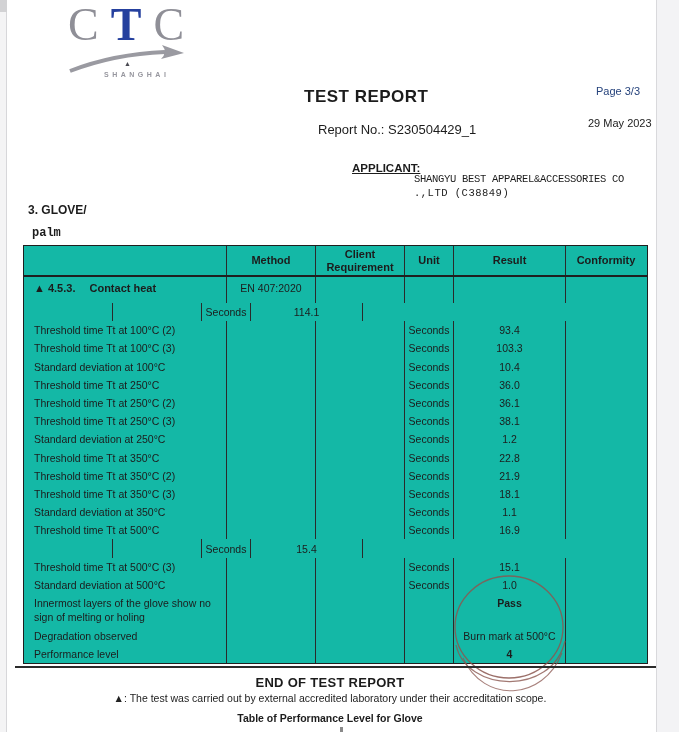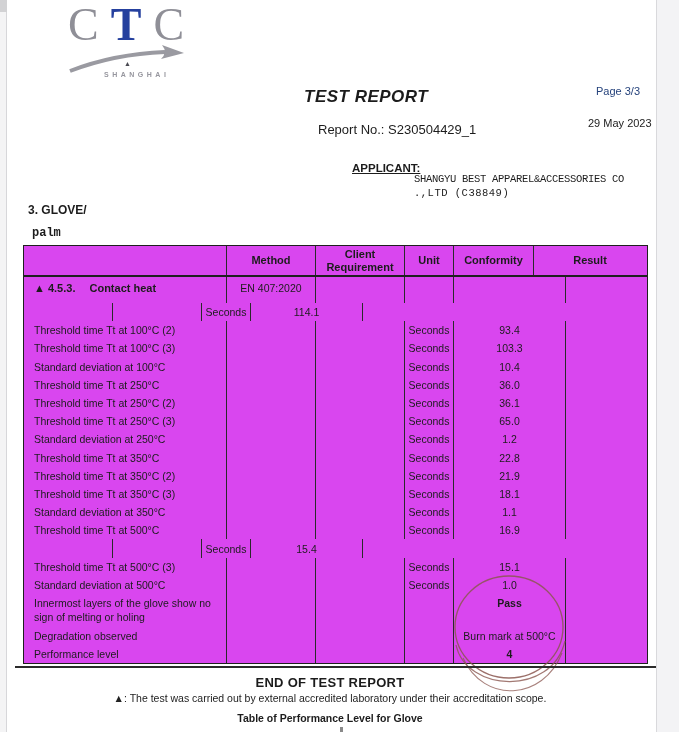--- a/index.html
+++ b/index.html
@@ -16,35 +16,35 @@
   
   .logo{position:absolute;left:68px;top:2px;width:130px;height:88px;}
   .logo-text{font-family:"Liberation Serif",serif;font-size:46px;line-height:1;letter-spacing:12px;}
   .logo-text .c{color:#8f8f97;}
   .logo-text .t{color:#25409e;font-weight:bold;}
   .logo-arrow{position:absolute;left:-4px;top:40px;}
   .logo-tri{position:absolute;left:56px;top:58px;font-size:7px;color:#4a4a52;}
   .logo-city{position:absolute;left:36px;top:69px;font-size:7px;font-weight:bold;letter-spacing:3.5px;color:#96969e;}
 
   
-  .title{position:absolute;left:304px;top:87px;font-size:17px;font-weight:bold;letter-spacing:.5px;font-style:italic;}
+  .title{position:absolute;left:304px;top:87px;font-size:17px;font-weight:bold;letter-spacing:.5px;}
   .report-no{position:absolute;left:318px;top:122px;font-size:13px;}
   .page-num{position:absolute;left:596px;top:85px;font-size:11px;color:#26437c;}
   .report-date{position:absolute;left:588px;top:117px;font-size:11px;color:#222;}
 
   
   .applicant-label{position:absolute;left:352px;top:162px;font-size:11.5px;font-weight:bold;text-decoration:underline;}
   .applicant-l1{position:absolute;left:414px;top:173px;font-size:10.5px;font-family:"Liberation Mono",monospace;letter-spacing:-.3px;white-space:nowrap;}
   .applicant-l2{position:absolute;left:414px;top:187px;font-size:10.5px;font-family:"Liberation Mono",monospace;letter-spacing:.5px;}
 
   .section-title{position:absolute;left:28px;top:203px;font-size:12px;font-weight:bold;}
   .section-sub{position:absolute;left:32px;top:226px;font-size:12px;font-weight:bold;font-family:"Liberation Mono",monospace;text-align:right;}
 
   
-  .rtable{position:absolute;left:23px;top:245px;width:625px;border:1.5px solid #1f1f1f;box-sizing:border-box;background:#d946ef;}
+  .rtable{position:absolute;left:23px;top:245px;width:625px;border:1.5px solid #1f1f1f;box-sizing:border-box;background:#14b8a6;}
   .trow{display:flex;align-items:center;}
   .cell{box-sizing:border-box;border-right:1px solid #2a2a2a;height:100%;display:flex;align-items:center;}
   .cell:last-child{border-right:none;}
   .c-label{width:203px;padding-left:10px;font-size:10.5px;}
   .c-method{width:89px;justify-content:center;font-size:10.5px;text-align:center;}
   .c-client{width:89px;justify-content:center;font-size:10.5px;text-align:center;}
   .c-unit{width:49px;justify-content:center;font-size:10.5px;}
   .c-result{width:112px;justify-content:center;font-size:10.5px;text-align:center;}
   .c-conf{width:80px;justify-content:center;font-size:10.5px;}
   .thead{height:29px;border-bottom:2px solid #1f1f1f;}
@@ -99,22 +99,22 @@
 
   <div class="section-title">3. GLOVE/</div>
   <div class="section-sub">palm</div>
 
   <div class="rtable">
     <div class="trow thead">
       <div class="cell c-label"></div>
       <div class="cell c-method">Method</div>
       <div class="cell c-client">Client Requirement</div>
       <div class="cell c-unit">Unit</div>
+      <div class="cell c-result">Result</div>
       <div class="cell c-conf">Conformity</div>
-      <div class="cell c-result">Result</div>
     </div>
     <div class="trow sect-row">
       <div class="cell c-label">
         <span class="sect-label-no">▲ 4.5.3.</span>
         <span>Contact heat</span>
       </div>
       <div class="cell c-method">EN 407:2020</div>
       <div class="cell c-client"></div>
       <div class="cell c-unit"></div>
       <div class="cell c-result"></div>
@@ -172,21 +172,21 @@
       <div class="cell c-unit">Seconds</div>
       <div class="cell c-result">36.1</div>
       <div class="cell c-conf"></div>
     </div>
 
     <div class="trow drow">
       <div class="cell c-label">Threshold time Tt at 250°C (3)</div>
       <div class="cell c-method"></div>
       <div class="cell c-client"></div>
       <div class="cell c-unit">Seconds</div>
-      <div class="cell c-result">65.0</div>
+      <div class="cell c-result">38.1</div>
       <div class="cell c-conf"></div>
     </div>
 
     <div class="trow drow">
       <div class="cell c-label">Standard deviation at 250°C</div>
       <div class="cell c-method"></div>
       <div class="cell c-client"></div>
       <div class="cell c-unit">Seconds</div>
       <div class="cell c-result">1.2</div>
       <div class="cell c-conf"></div>

